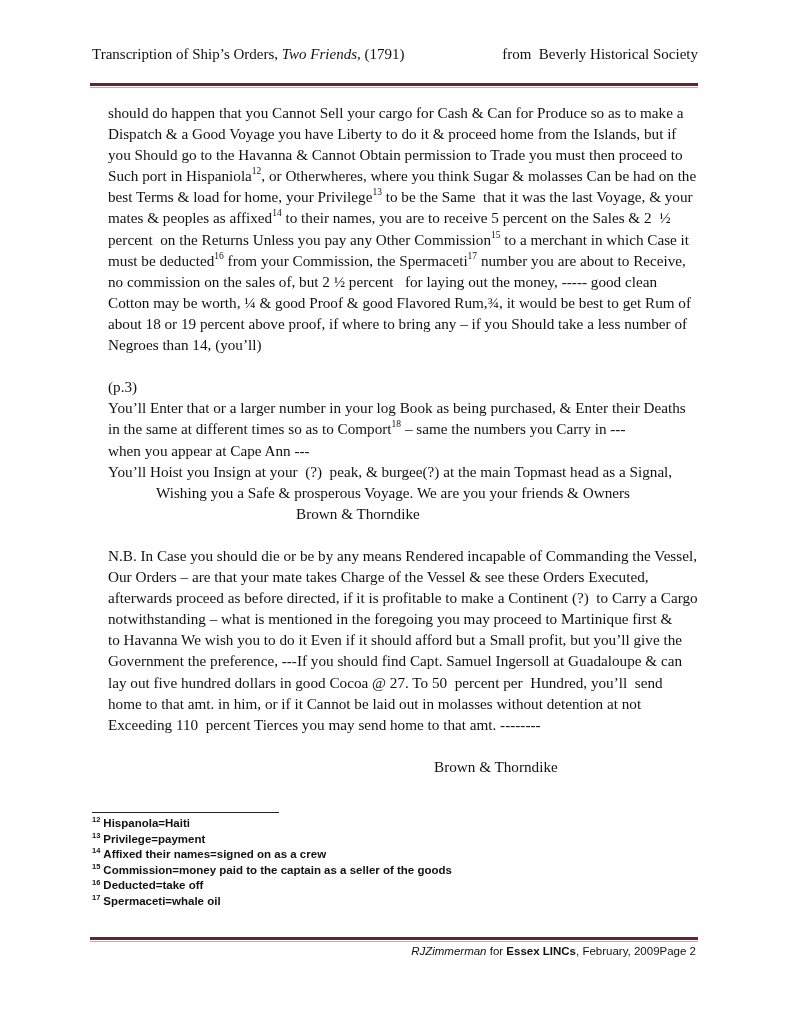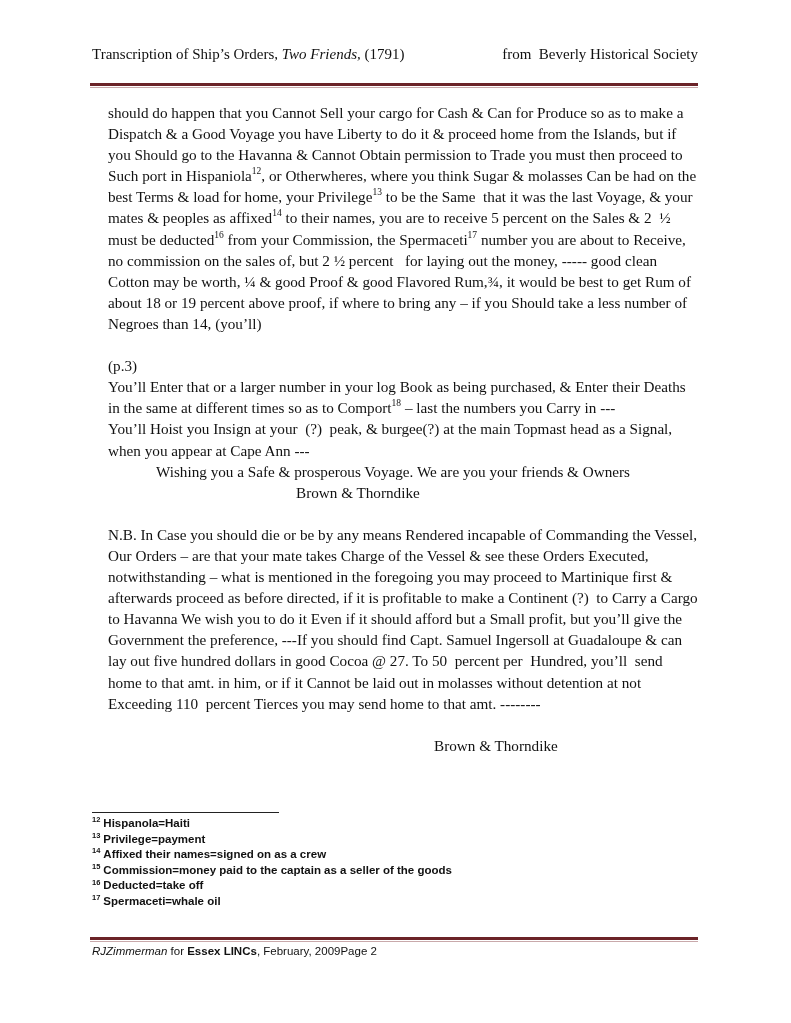--- a/index.html
+++ b/index.html
@@ -19,21 +19,21 @@
     .body sup { font-size: 9.5px; line-height: 0; position: relative; top: -1px; }
     .blank { height: 21.1px; }
     .center1 { padding-left: 48px; }
     .center2 { padding-left: 188px; }
     .sig2 { padding-left: 326px; }
 
     .fn-rule { position: absolute; left: 92px; top: 812px; width: 187px; height: 1px; background: #222; }
     .footnotes { position: absolute; left: 92px; top: 816px; font-size: 11.5px; line-height: 15.6px; font-weight: bold; }
     .fn sup { font-size: 7.5px; line-height: 0; margin-right: 3px; }
 
-    .ftr { position: absolute; left: 92px; top: 945px; width: 604px; font-size: 11.5px; display: flex; justify-content: flex-start; }
+    .ftr { position: absolute; left: 92px; top: 945px; width: 604px; font-size: 11.5px; display: flex; justify-content: flex-end; }
     .ftr .it { font-style: italic; }
     .ftr b { font-weight: bold; }
   </style>
 </head>
 <body>
 
 <div class="page">
 
   <div class="hdr serif">
     <div class="hdr-row">
@@ -44,38 +44,39 @@
   <div class="rule" style="top:83px"></div>
   <div class="rule-thin" style="top:87px"></div>
 
   <div class="body serif">
     <p>should do happen that you Cannot Sell your cargo for Cash &amp; Can for Produce so as to make a</p>
     <p>Dispatch &amp; a Good Voyage you have Liberty to do it &amp; proceed home from the Islands, but if</p>
     <p>you Should go to the Havanna &amp; Cannot Obtain permission to Trade you must then proceed to</p>
     <p><span>Such port in Hispaniola</span><sup>12</sup><span>, or Otherwheres, where you think Sugar &amp; molasses Can be had on the</span></p>
     <p><span>best Terms &amp; load for home, your Privilege</span><sup>13</sup><span> to be the Same  that it was the last Voyage, &amp; your</span></p>
     <p><span>mates &amp; peoples as affixed</span><sup>14</sup><span> to their names, you are to receive 5 percent on the Sales &amp; 2  ½</span></p>
+    <p><span>percent  on the Returns Unless you pay any Other Commission</span><sup>15</sup><span> to a merchant in which Case it</span></p>
     <p><span>must be deducted</span><sup>16</sup><span> from your Commission, the Spermaceti</span><sup>17</sup><span> number you are about to Receive,</span></p>
     <p>no commission on the sales of, but 2 ½ percent   for laying out the money, ----- good clean</p>
     <p>Cotton may be worth, ¼ &amp; good Proof &amp; good Flavored Rum,¾, it would be best to get Rum of</p>
     <p>about 18 or 19 percent above proof, if where to bring any – if you Should take a less number of</p>
     <p>Negroes than 14, (you’ll)</p>
     <div class="blank"></div>
     <p>(p.3)</p>
     <p>You’ll Enter that or a larger number in your log Book as being purchased, &amp; Enter their Deaths</p>
-    <p><span>in the same at different times so as to Comport</span><sup>18</sup><span> – last the numbers you Carry in ---</span></p>
+    <p><span>in the same at different times so as to Comport</span><sup>18</sup><span> – same the numbers you Carry in ---</span></p>
+    <p>when you appear at Cape Ann ---</p>
     <p>You’ll Hoist you Insign at your  (?)  peak, &amp; burgee(?) at the main Topmast head as a Signal,</p>
-    <p>when you appear at Cape Ann ---</p>
     <p class="center1">Wishing you a Safe &amp; prosperous Voyage. We are you your friends &amp; Owners</p>
     <p class="center2">Brown &amp; Thorndike</p>
     <div class="blank"></div>
     <p>N.B. In Case you should die or be by any means Rendered incapable of Commanding the Vessel,</p>
     <p>Our Orders – are that your mate takes Charge of the Vessel &amp; see these Orders Executed,</p>
+    <p>afterwards proceed as before directed, if it is profitable to make a Continent (?)  to Carry a Cargo</p>
     <p>notwithstanding – what is mentioned in the foregoing you may proceed to Martinique first &amp;</p>
-    <p>afterwards proceed as before directed, if it is profitable to make a Continent (?)  to Carry a Cargo</p>
     <p>to Havanna We wish you to do it Even if it should afford but a Small profit, but you’ll give the</p>
     <p>Government the preference, ---If you should find Capt. Samuel Ingersoll at Guadaloupe &amp; can</p>
     <p>lay out five hundred dollars in good Cocoa @ 27. To 50  percent per  Hundred, you’ll  send</p>
     <p>home to that amt. in him, or if it Cannot be laid out in molasses without detention at not</p>
     <p>Exceeding 110  percent Tierces you may send home to that amt. --------</p>
     <div class="blank"></div>
     <p class="sig2">Brown &amp; Thorndike</p>
   </div>
 
   <div class="fn-rule"></div>

